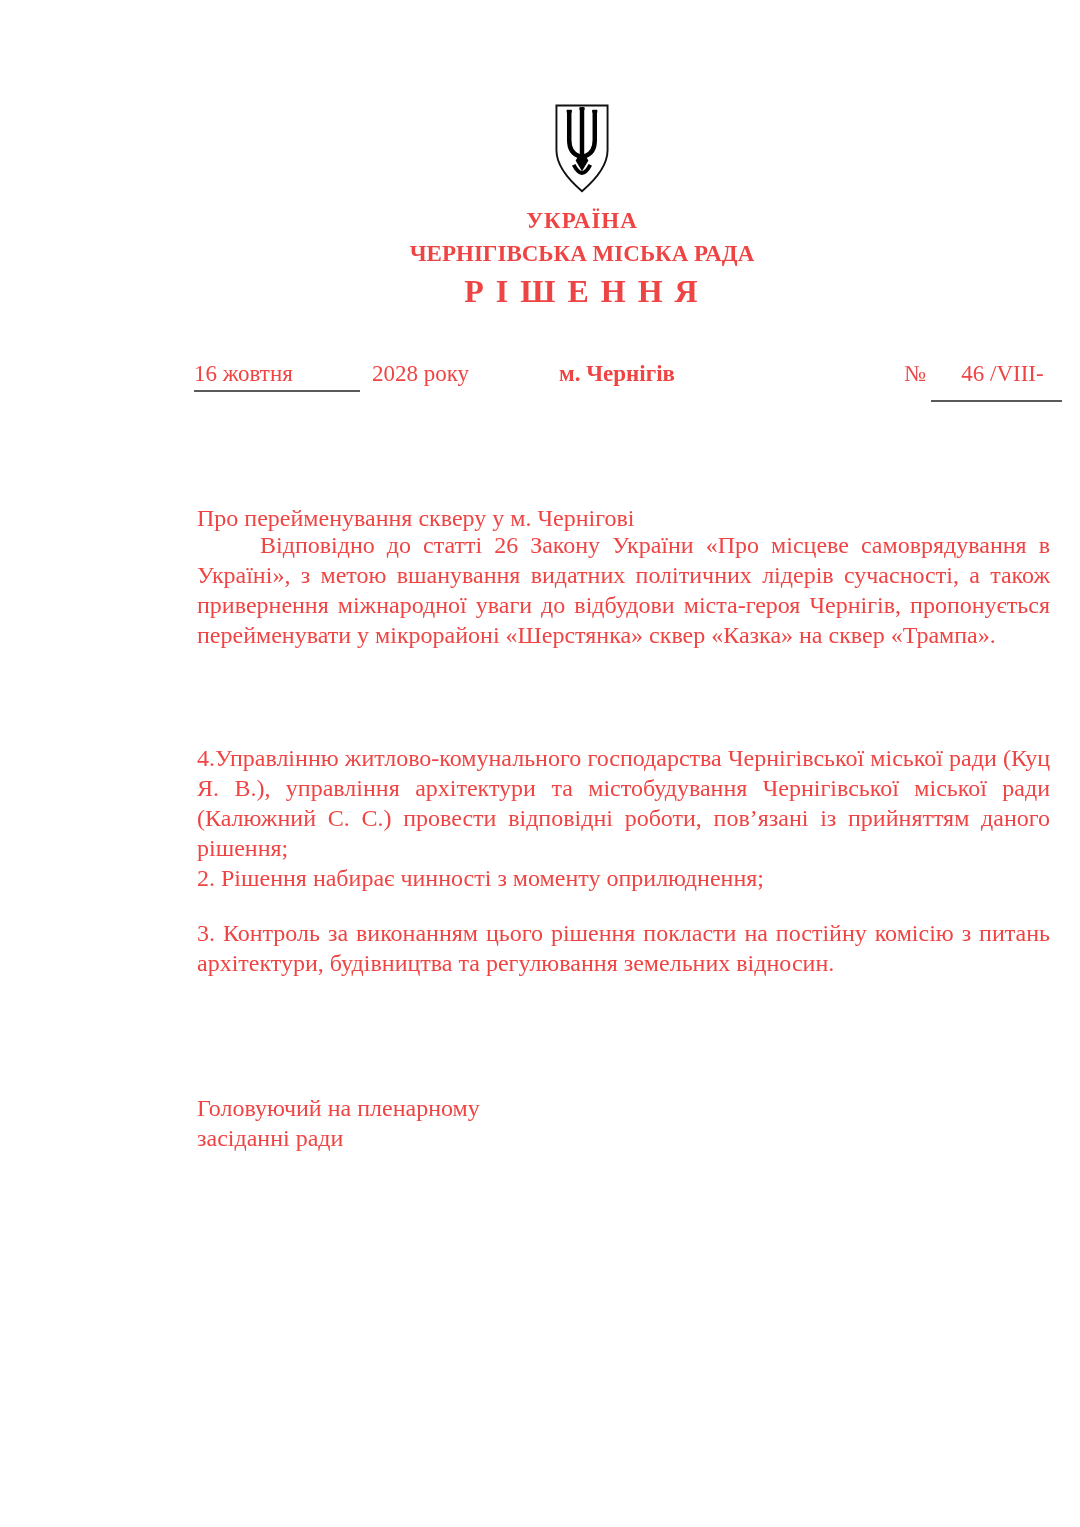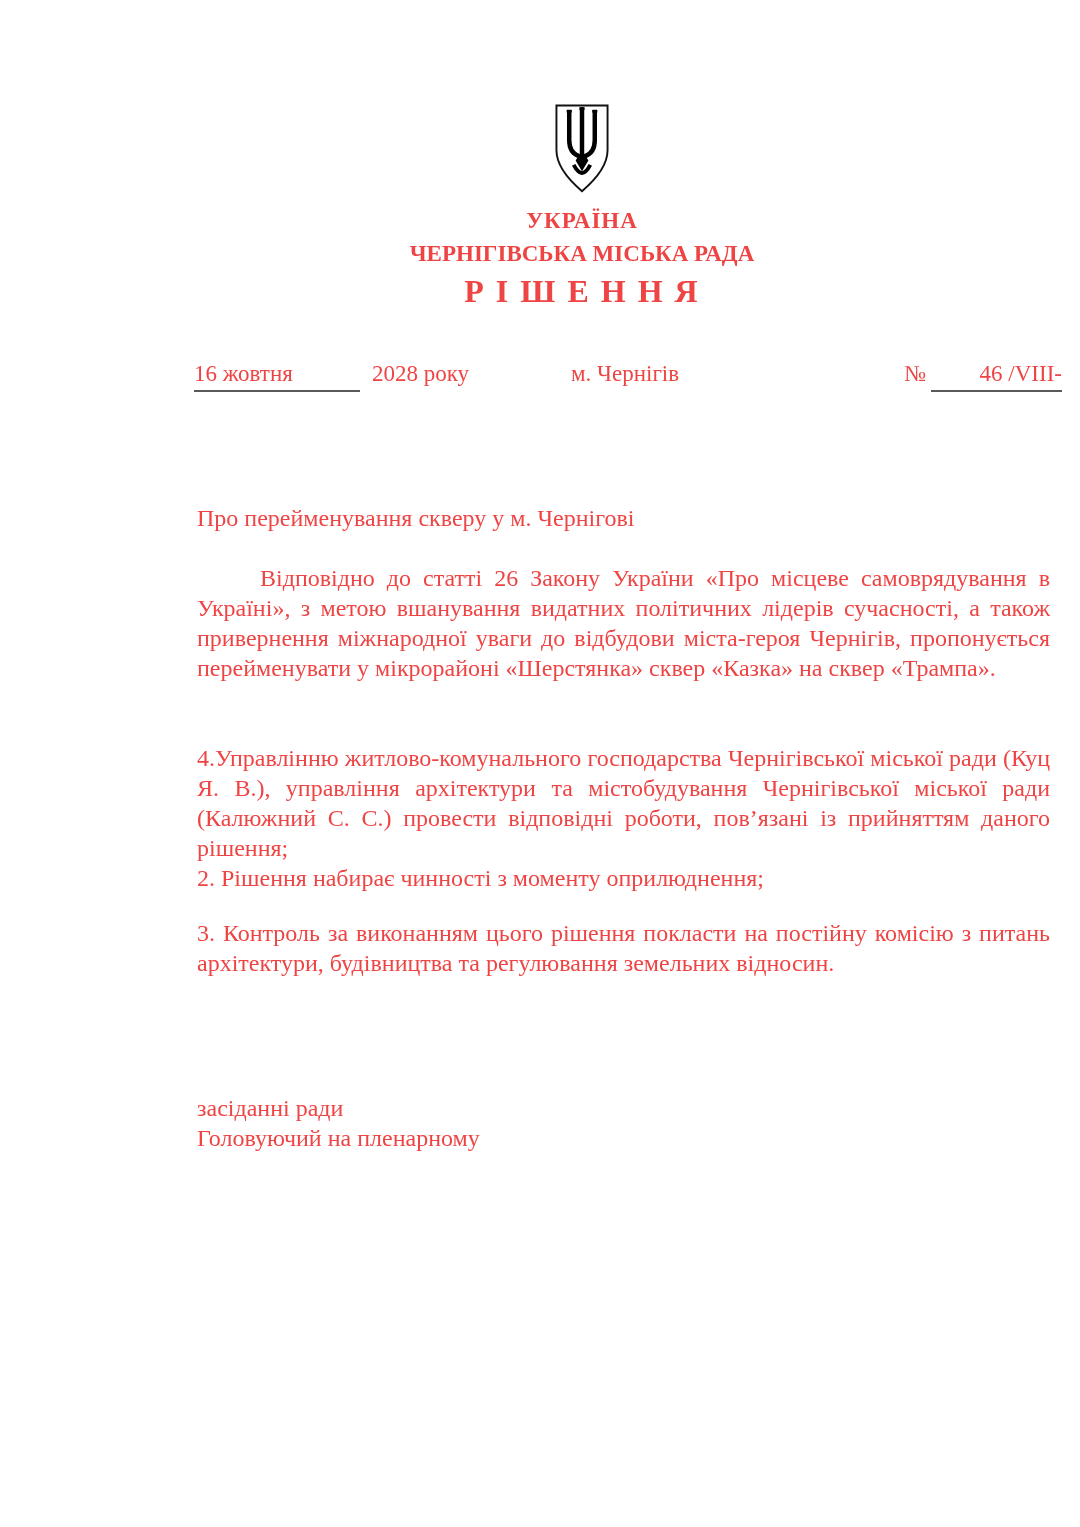--- a/index.html
+++ b/index.html
@@ -57,43 +57,43 @@
   }
   .d-date {
     position: absolute;
     left: 152px;
     width: 166px;
     text-align: left;
     border-bottom: 2px solid #5a5a5a;
     padding-bottom: 3px;
   }
   .d-year  { position: absolute; left: 330px; }
-  .d-city  { position: absolute; left: 529px; }
+  .d-city  { position: absolute; left: 517px; font-weight: bold; }
   .d-nosign{ position: absolute; left: 862px; }
   .d-num {
     position: absolute;
     left: 889px;
     width: 131px;
-    text-align: right;
+    text-align: center;
     padding-left: 12px;
     box-sizing: border-box;
     border-bottom: 2px solid #5a5a5a;
-    padding-bottom: 3px;
+    padding-bottom: 13px;
   }
   
   .block {
     position: absolute;
     left: 155px;
     width: 853px;
     font-size: 24px;
     line-height: 30px;
     text-align: justify;
   }
   .subject   { top: 503px; text-align: left; }
-  .preamble  { top: 563px; text-indent: 63px; }
+  .preamble  { top: 530px; text-indent: 63px; }
   .items-12  { top: 743px; }
   .item-3    { top: 918px; }
   .items-12 p, .item-3 p { margin: 0; }
   .signature {
     top: 1093px;
     text-align: left;
     line-height: 30px;
   }
 </style>
 </head>
@@ -137,17 +137,17 @@
   <div class="block items-12">
     <p>4.Управлінню житлово-комунального господарства Чернігівської міської ради (Куц Я. В.), управління архітектури та містобудування Чернігівської міської ради (Калюжний С. С.) провести відповідні роботи, пов’язані із прийняттям даного рішення;</p>
     <p>2. Рішення набирає чинності з моменту оприлюднення;</p>
   </div>
 
   <div class="block item-3">
     <p>3. Контроль за виконанням цього рішення покласти на постійну комісію з питань архітектури, будівництва та регулювання земельних відносин.</p>
   </div>
 
   <div class="block signature">
+    <div>Головуючий на пленарному</div>
     <div>засіданні ради</div>
-    <div>Головуючий на пленарному</div>
   </div>
 
 </div>
 
 </body></html>

